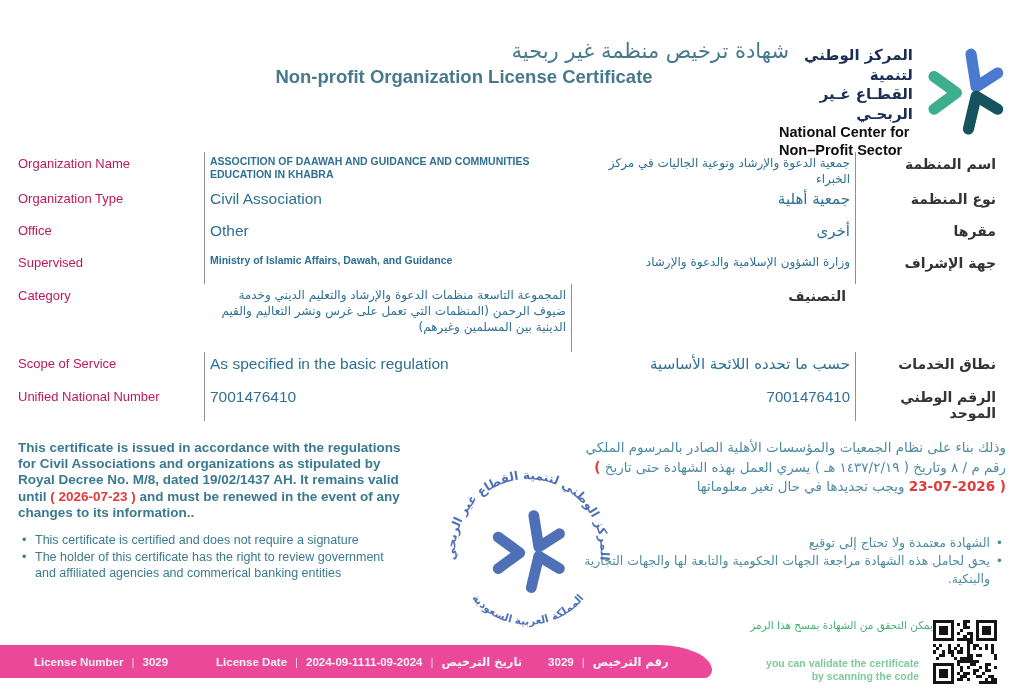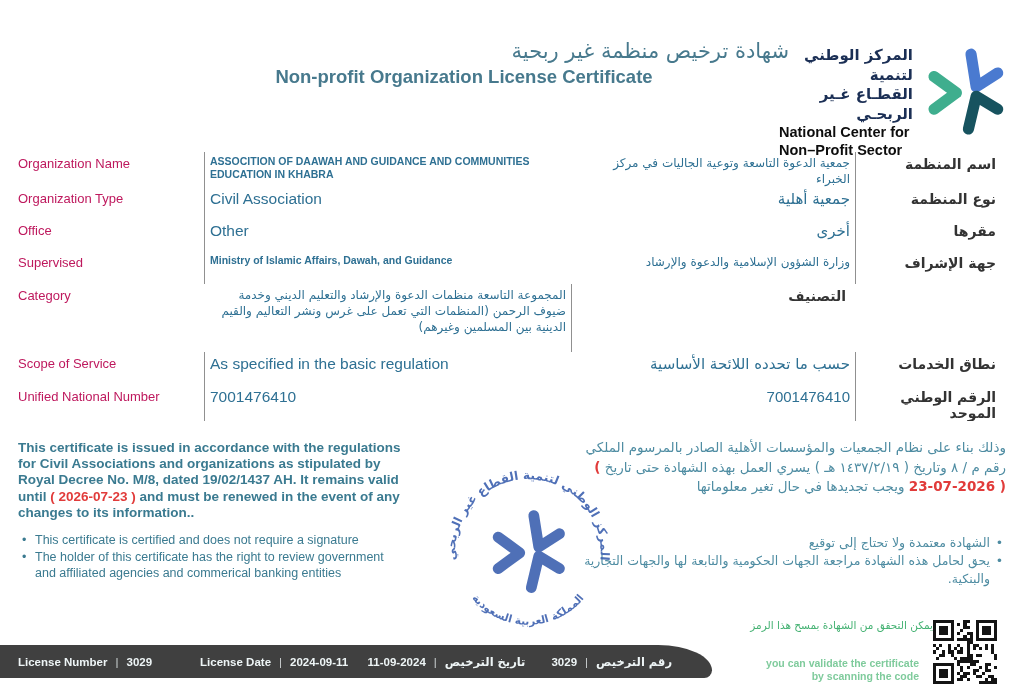--- a/index.html
+++ b/index.html
@@ -47,24 +47,24 @@
   .ar-block{right:18px;top:438px;width:432px;color:#4e8ca2;text-align:right;}
   .ar-para{font-size:13.5px;line-height:1.45;}
   .bullets-ar{list-style:none;margin:37px 0 0 0;padding:0;font-size:12.5px;line-height:1.45;}
   .bullets-ar li{position:relative;padding-right:16px;}
   .bullets-ar li::before{content:"\2022";position:absolute;right:3px;top:0;}
 
   
   .seal{left:432px;top:456px;opacity:0.92;}
 
   
-  .footer-bar{left:0;top:645px;width:712px;height:33px;background:#404040;
+  .footer-bar{left:0;top:645px;width:712px;height:33px;background:#ec4899;
               border-top-right-radius:70px 33px;border-bottom-right-radius:10px;
               display:flex;align-items:center;color:#eef5f6;font-size:11.5px;font-weight:bold;
-              padding:0;box-sizing:border-box;}
+              padding:16px;box-sizing:border-box;}
   .fgroup{display:flex;align-items:center;white-space:nowrap;}
   .fsep{margin:0 8px;opacity:.8;font-weight:normal;}
   .g1{margin-left:18px;} .g2{margin-left:48px;} .g3{margin-left:auto;} .g4{margin-left:26px;margin-right:40px;}
   .f-ar{font-family:"DejaVu Sans",sans-serif;direction:rtl;}
 
   .validate-block{left:733px;top:619px;width:200px;text-align:right;line-height:1.25;}
   .validate-ar{color:#45b273;font-size:10.5px;margin-bottom:25px;}
   .validate-en{color:#7fcb9c;font-size:10.5px;font-weight:bold;margin-right:14px;}
   .qr{left:933px;top:620px;}
 </style>
@@ -89,21 +89,21 @@
       <polyline points="57,6 63,44 88,28" fill="none" stroke="#4a7ad0" stroke-width="13" stroke-linecap="round" stroke-linejoin="round"></polyline>
       <polyline points="14,32 40,51 14,70" fill="none" stroke="#3fae8e" stroke-width="13" stroke-linecap="round" stroke-linejoin="round"></polyline>
       <polyline points="54,93 63,55 88,70" fill="none" stroke="#17535f" stroke-width="13" stroke-linecap="round" stroke-linejoin="round"></polyline>
     </svg>
   </div>
 
   <div class="abs cert-table">
     <div class="trow r1">
       <div class="cell label-en">Organization Name</div>
       <div class="cell val-en v-small">ASSOCITION OF DAAWAH AND GUIDANCE AND COMMUNITIES EDUCATION IN KHABRA</div>
-      <div class="cell val-ar va-small">جمعية الدعوة التاسعة وتوعية الجاليات في مركز الخبراء</div>
+      <div class="cell val-ar va-small">جمعية الدعوة والإرشاد وتوعية الجاليات في مركز الخبراء</div>
       <div class="cell label-ar">اسم المنظمة</div>
     </div>
     <div class="trow r2">
       <div class="cell label-en">Organization Type</div>
       <div class="cell val-en v-big">Civil Association</div>
       <div class="cell val-ar va-big">جمعية أهلية</div>
       <div class="cell label-ar">نوع المنظمة</div>
     </div>
     <div class="trow r3">
       <div class="cell label-en">Office</div>

